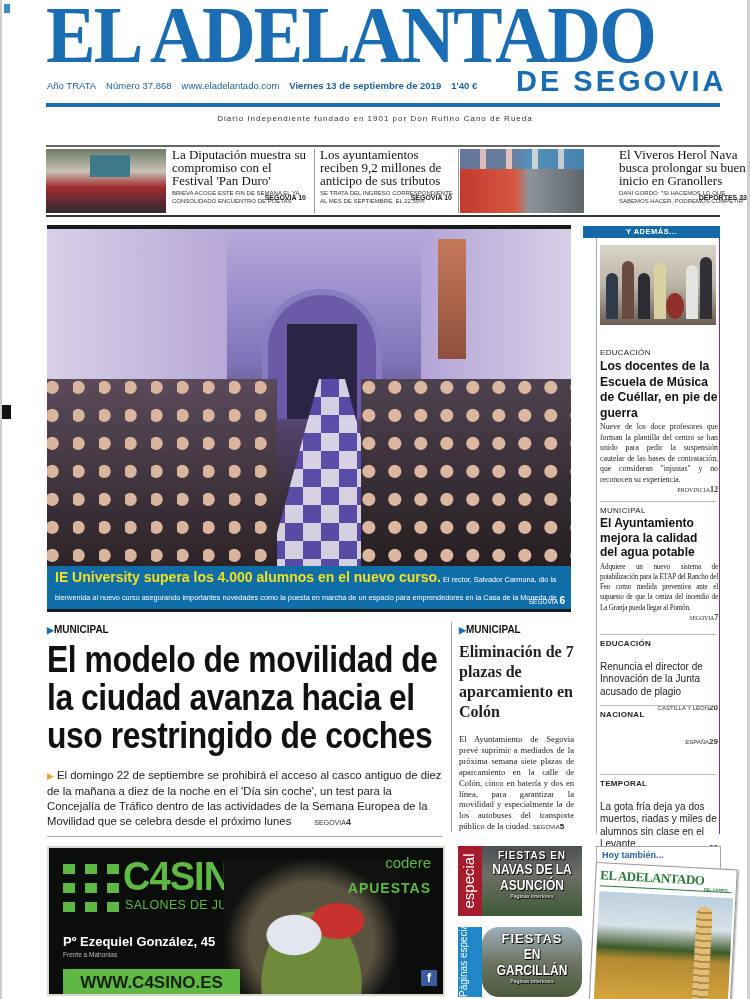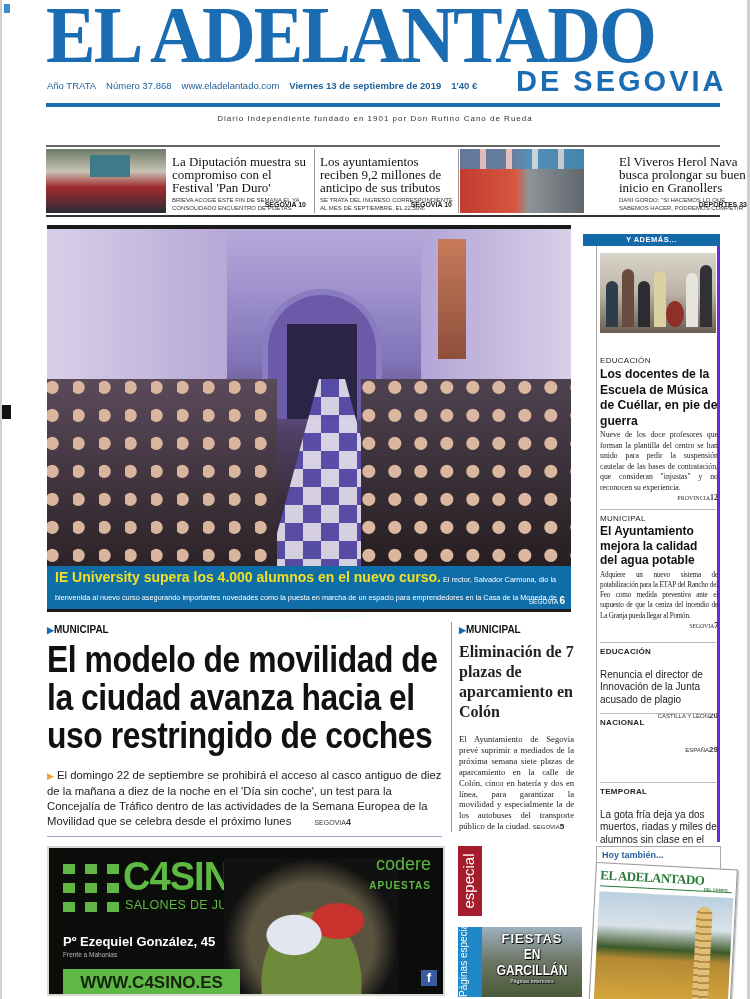--- a/index.html
+++ b/index.html
@@ -17,21 +17,21 @@
     font-size: 80px; line-height: 70px; letter-spacing: -2px; white-space: nowrap; transform: scaleX(0.93); transform-origin: left top; }
   .masthead-sub { position: absolute; left: 516px; top: 66px; font-family: "Liberation Sans", sans-serif; font-weight: bold;
     color: #1b6db3; font-size: 29px; letter-spacing: 3px; line-height: 30px; white-space: nowrap; }
   .meta-line { position: absolute; left: 47px; top: 80px; font-size: 9.5px; color: #1d5f9a; white-space: nowrap; display: flex; gap: 10px; }
   .meta-line .strong { font-weight: bold; color: #1d5f9a; }
   .masthead-rule { position: absolute; left: 46px; top: 103px; width: 674px; height: 4px; background: #1b6db3; }
   .founded-line { position: absolute; left: 0; width: 750px; top: 114px; text-align: center; font-size: 8px; color: #333; letter-spacing: 1px; }
 
   
   .teasers { position: absolute; left: 46px; top: 145px; width: 674px; height: 72px; border-top: 2px solid #666; border-bottom: 2px solid #333; }
-  .teaser { position: absolute; top: 8px; height: 55px; }
+  .teaser { position: absolute; top: 1px; height: 55px; }
   .teaser-photo { position: absolute; top: 2px; height: 64px; }
   .teaser-head { font-family: "Liberation Serif", serif; font-size: 13px; line-height: 13px; color: #111; }
   .teaser-kicker { font-size: 6px; line-height: 8px; color: #333; text-transform: uppercase; margin-top: 2px; }
   .teaser-section { position: absolute; right: 4px; bottom: 2px; font-size: 7px; font-weight: bold; color: #222; }
   .teaser-divider { position: absolute; top: 2px; width: 1px; height: 64px; background: #999; }
 
   
   .main-photo { position: absolute; left: 47px; top: 225px; width: 524px; height: 341px; border-top: 4px solid #1a1a1a; overflow: hidden;
     background: linear-gradient(180deg, #b7a9d9 0%, #9c8fcc 20%, #7f72b6 40%, #514068 60%, #3a2e3c 80%, #2a2228 100%); }
   .photo-arch { position: absolute; left: 215px; top: 60px; width: 120px; height: 130px; border-radius: 60px 60px 0 0; background: #6a5aa8; border: 6px solid #8a7cc0; border-bottom: none; }
@@ -66,21 +66,21 @@
 
   
   .vrule { position: absolute; left: 451px; top: 622px; width: 1px; height: 210px; background: #999; }
   .second { position: absolute; left: 459px; top: 624px; width: 115px; }
   .second-headline { margin-top: 7px; font-family: "Liberation Serif", serif; font-size: 16px; line-height: 20px; color: #222; }
   .second-body { margin-top: 12px; font-family: "Liberation Serif", serif; font-size: 8.6px; line-height: 10.9px; color: #222; text-align: justify; }
   .second-body .ref { font-family: "Liberation Sans", sans-serif; font-size: 6px; }
   .second-body .ref b { font-size: 8px; }
 
   
-  .sidebar { position: absolute; left: 583px; top: 234px; width: 137px; height: 608px; border-right: 3px solid #6d28d9; }
+  .sidebar { position: absolute; left: 583px; top: 226px; width: 137px; height: 608px; border-right: 1px solid #6d28d9; }
   .sidebar-header { position: absolute; left: 0; top: 0; width: 137px; height: 12px; background: #1469a8; color: #fff; font-size: 7.5px; font-weight: bold; text-align: center; line-height: 12px; letter-spacing: 0.5px; }
   .sidebar-inner { position: absolute; left: 13px; top: 12px; width: 124px; height: 596px; border-left: 1px solid #aaa; }
   .sb-photo { position: absolute; left: 3px; top: 7px; width: 116px; height: 80px;
     background: linear-gradient(180deg, #d9d4c9 0%, #bcb4a6 50%, #6a5e52 100%); }
   .sb-photo .p { position: absolute; bottom: 6px; width: 12px; height: 46px; border-radius: 6px 6px 0 0; background: #3b3940; }
   .sb-item { position: absolute; left: 3px; width: 118px; }
   .sb-cat { font-size: 8px; color: #222; letter-spacing: 0.3px; }
   .sb-cat.bold { font-weight: bold; }
   .sb-big-head { font-weight: bold; font-size: 13.5px; line-height: 15.5px; color: #111; margin-top: 1px; transform: scaleX(0.9); transform-origin: left top; width: 132px; }
   .sb-med-head { font-weight: bold; font-size: 12px; line-height: 14.5px; color: #111; margin-top: 1px; }
@@ -99,22 +99,22 @@
   .casino-logo { position: absolute; left: 74px; top: 6px; font-family: "Liberation Sans", sans-serif; font-weight: bold; color: #5fb843; font-size: 40px; letter-spacing: -1px; transform: scaleX(0.95); transform-origin: left top; }
   .casino-sub { position: absolute; left: 76px; top: 50px; color: #5fb843; font-size: 12.5px; letter-spacing: 0.3px; }
   .casino-address { position: absolute; left: 14px; top: 86px; color: #fff; font-weight: bold; font-size: 13px; }
   .casino-near { position: absolute; left: 14px; top: 103px; color: #bbb; font-size: 6.5px; }
   .casino-url { position: absolute; left: 14px; top: 121px; width: 177px; height: 28px; background: #5fb843; color: #16230f; font-weight: bold; font-size: 17px; line-height: 28px; text-align: center; }
   .casino-players { position: absolute; left: 175px; top: 10px; width: 175px; height: 140px;
     background: radial-gradient(ellipse at 40% 55%, #e2e6ef 0 18%, transparent 19%),
                 radial-gradient(ellipse at 65% 45%, #c7322c 0 16%, transparent 17%),
                 radial-gradient(ellipse at 50% 90%, #6e8a3b 0 40%, transparent 41%),
                 radial-gradient(ellipse at 50% 60%, #5a5340 0 50%, #111 70%); }
-  .codere { position: absolute; right: 12px; top: 6px; color: #5fb843; font-size: 18px; }
-  .codere-sub { position: absolute; right: 12px; top: 32px; color: #5fb843; font-size: 10px; font-weight: bold; letter-spacing: 1px; }
+  .codere { position: absolute; right: 12px; top: 6px; color: #5fb843; font-size: 15px; }
+  .codere-sub { position: absolute; right: 12px; top: 32px; color: #5fb843; font-size: 14px; font-weight: bold; letter-spacing: 1px; }
   .fb-icon { position: absolute; right: 6px; bottom: 8px; width: 16px; height: 16px; background: #3b5ba0; color: #fff; font-weight: bold; font-size: 13px; line-height: 16px; text-align: center; }
 
   .promo { position: absolute; left: 458px; width: 124px; height: 70px; overflow: hidden; }
   .promo-tab { position: absolute; left: 0; top: 0; width: 24px; height: 70px; color: #fff; }
   .promo-tab span { position: absolute; left: 0; top: 0; width: 70px; height: 24px; transform-origin: 0 0; transform: translate(0, 70px) rotate(-90deg);
     font-size: 15px; line-height: 22px; text-align: center; white-space: nowrap; }
   .promo-tab.two span { font-size: 10px; line-height: 11px; }
   .promo-img { position: absolute; left: 24px; top: 0; width: 100px; height: 70px; color: #fff; text-align: center; font-weight: bold;
     text-shadow: 0 0 2px #000, 1px 1px 0 #000; }
   .promo-img .l1 { font-size: 10px; letter-spacing: 1px; margin-top: 4px; }
@@ -282,26 +282,31 @@
   <div class="casino-address">Pº Ezequiel González, 45</div>
   <div class="casino-near">Frente a Mahonias</div>
   <div class="casino-url">WWW.C4SINO.ES</div>
   <div class="fb-icon">f</div>
 </div>
 
 <div class="promo" style="top:846px;">
   <div class="promo-tab" style="background:#a51c2c;">
       <span>especial</span>
     </div>
+  <div class="promo-img" style="background:linear-gradient(180deg,#4a4f52 0%,#6e6f66 40%,#3d5a36 100%);">
+    <div class="l1">FIESTAS EN</div>
+    <div class="l2">NAVAS DE LA ASUNCIÓN</div>
+    <div class="sm">Páginas interiores</div>
+  </div>
 </div>
 <div class="promo" style="top:927px;">
   <div class="promo-tab two" style="background:#1e88c8;">
       <span>Páginas especiales</span>
     </div>
-  <div class="promo-img" style="background:linear-gradient(180deg,#9fb1bf 0%,#6d7563 50%,#4b5a3a 100%);">
+  <div class="promo-img" style="background:linear-gradient(180deg,#9fb1bf 0%,#6d7563 50%,#4b5a3a 100%);border-radius:17px;">
     <div class="l1" style="font-size:13px;">FIESTAS</div>
     <div class="l2">EN GARCILLÁN</div>
     <div class="sm">Páginas interiores</div>
   </div>
 </div>
 
 <div class="hoy">
   <div class="hoy-back">
     <div class="hoy-label">Hoy también...</div>
   </div>

